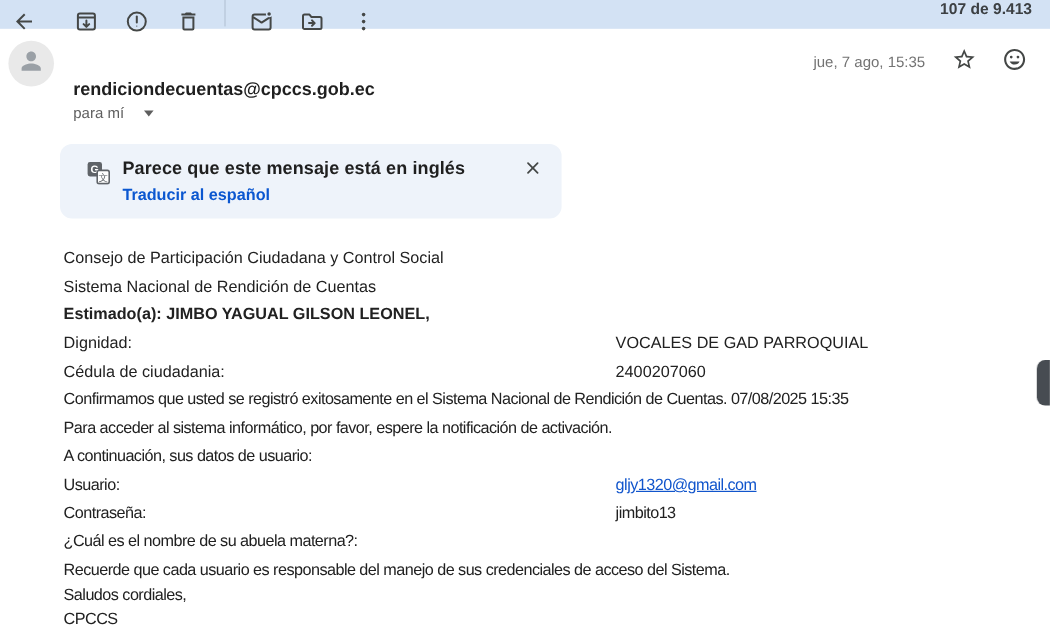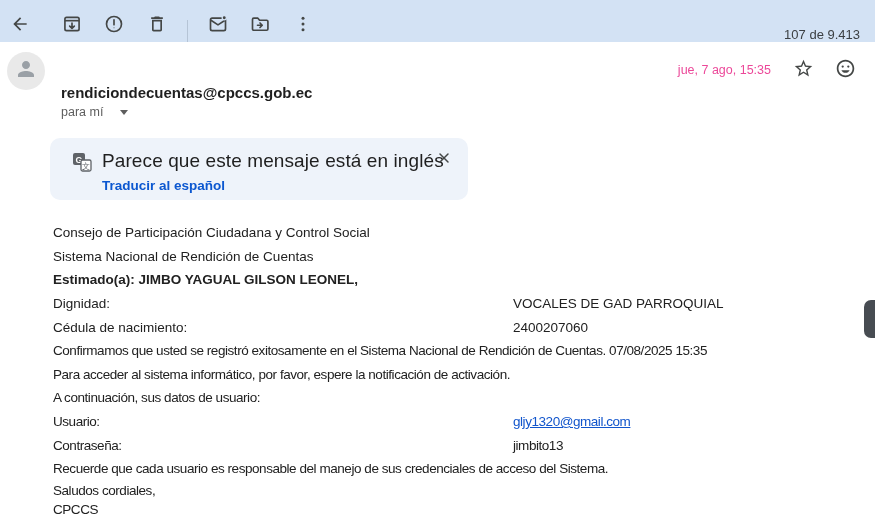--- a/index.html
+++ b/index.html
@@ -1,47 +1,47 @@
 <!DOCTYPE html>
 <html><head>
 <meta charset="utf-8">
 <style>
   * { margin:0; padding:0; box-sizing:border-box; }
   html,body { width:875px; height:528px; background:#ffffff; overflow:hidden;
     font-family:"Liberation Sans","DejaVu Sans",sans-serif; }
 
   
-  .toolbar { height:42px; background:#d3e2f4; display:flex; align-items:flex-end; }
+  .toolbar { height:24px; background:#d3e2f4; display:flex; align-items:flex-start;font-weight:bold; }
   .tb-btn { width:36px; height:36px; display:flex; align-items:center; justify-content:center;
     border-radius:50%; cursor:pointer; flex:0 0 auto; }
   .tb-btn svg { display:block; }
   .tb-sep { width:1px; height:22px; background:#b5c4d6; margin:0 12px; flex:0 0 auto; }
   .tb-counter { margin-left:auto; margin-right:15px; font-size:13px; color:#3c4043; }
 
   
   .msg-header { display:flex; align-items:flex-start; padding:8px 16px 4px 4px; }
   .avatar { width:38px; height:38px; border-radius:50%; background:#e9e9e9;
     display:flex; align-items:center; justify-content:center; margin:2px 0 0 3px; flex:0 0 auto; }
   .sender-block { margin-left:16px; padding-top:2px; }
   .sender-email { font-size:15px; font-weight:700; color:#1f1f1f;margin-top:32px; }
   .to-line { display:flex; align-items:center; gap:17px; margin-top:4px; cursor:pointer; }
   .to-label { font-size:12.5px; color:#5e5e5e; }
   .caret { width:0; height:0; border-left:4px solid transparent; border-right:4px solid transparent;
     border-top:5px solid #5e5e5e; margin-top:1px; }
   .header-right { margin-left:auto; display:flex; align-items:center; gap:14px; padding-top:6px; }
-  .hdr-date { font-size:12.5px; color:#ec4899; margin-right:4px; }
+  .hdr-date { font-size:12.5px; color:#737373; margin-right:4px; }
   .hdr-icon { width:28px; height:28px; display:flex; align-items:center; justify-content:center;
     cursor:pointer; border-radius:50%; }
 
   
   .translate-banner { position:relative; margin:15px 0 0 50px; width:418px; height:62px;
     background:#eef3fa; border-radius:10px; display:flex; padding:12px 16px 0 22px; }
   .tr-icon-wrap { width:30px; padding-top:2px; flex:0 0 auto; }
   .tr-texts { }
-  .tr-message { font-size:19px; color:#1f1f1f; letter-spacing:.1px; }
+  .tr-message { font-size:15px; color:#1f1f1f; letter-spacing:.1px;font-weight:bold; }
   .tr-action { font-size:13.5px; font-weight:700; color:#0b57d0; margin-top:6px; cursor:pointer; }
   .tr-close { position:absolute; right:13px; top:11px; width:22px; height:22px;
     display:flex; align-items:center; justify-content:center; cursor:pointer; }
 
   
   .email-body { margin:21px 0 0 53px; font-size:13.5px; color:#212121; width:790px; }
   .row { position:relative; min-height:23.6px; display:flex; align-items:center; }
   .row .label { white-space:nowrap;text-align:center; }
   .row .value { position:absolute; left:460px; white-space:nowrap; }
   .row.bold .label { font-weight:700; }
@@ -192,21 +192,21 @@
   </div>
     <div class="row bold">
     <span class="label">Estimado(a): JIMBO YAGUAL GILSON LEONEL,</span>
     <span class="value"></span>
   </div>
     <div class="row regular">
     <span class="label">Dignidad:</span>
     <span class="value">VOCALES DE GAD PARROQUIAL</span>
   </div>
     <div class="row regular">
-    <span class="label">Cédula de nacimiento:</span>
+    <span class="label">Cédula de ciudadania:</span>
     <span class="value">2400207060</span>
   </div>
     <div class="row condensed">
     <span class="label">Confirmamos que usted se registró exitosamente en el Sistema Nacional de Rendición de Cuentas. 07/08/2025 15:35</span>
     <span class="value"></span>
   </div>
     <div class="row condensed">
     <span class="label">Para acceder al sistema informático, por favor, espere la notificación de activación.</span>
     <span class="value"></span>
   </div>
@@ -216,20 +216,24 @@
   </div>
     <div class="row condensed">
     <span class="label">Usuario:</span>
     <span class="value"><a href="#">gljy1320@gmail.com</a></span>
   </div>
     <div class="row condensed">
     <span class="label">Contraseña:</span>
     <span class="value">jimbito13</span>
   </div>
     <div class="row condensed">
+    <span class="label">¿Cuál es el nombre de su abuela materna?:</span>
+    <span class="value"></span>
+  </div>
+    <div class="row condensed">
     <span class="label">Recuerde que cada usuario es responsable del manejo de sus credenciales de acceso del Sistema.</span>
     <span class="value"></span>
   </div>
     <div class="row condensed tight">
     <span class="label">Saludos cordiales,</span>
     <span class="value"></span>
   </div>
     <div class="row condensed tight">
     <span class="label">CPCCS</span>
     <span class="value"></span>

